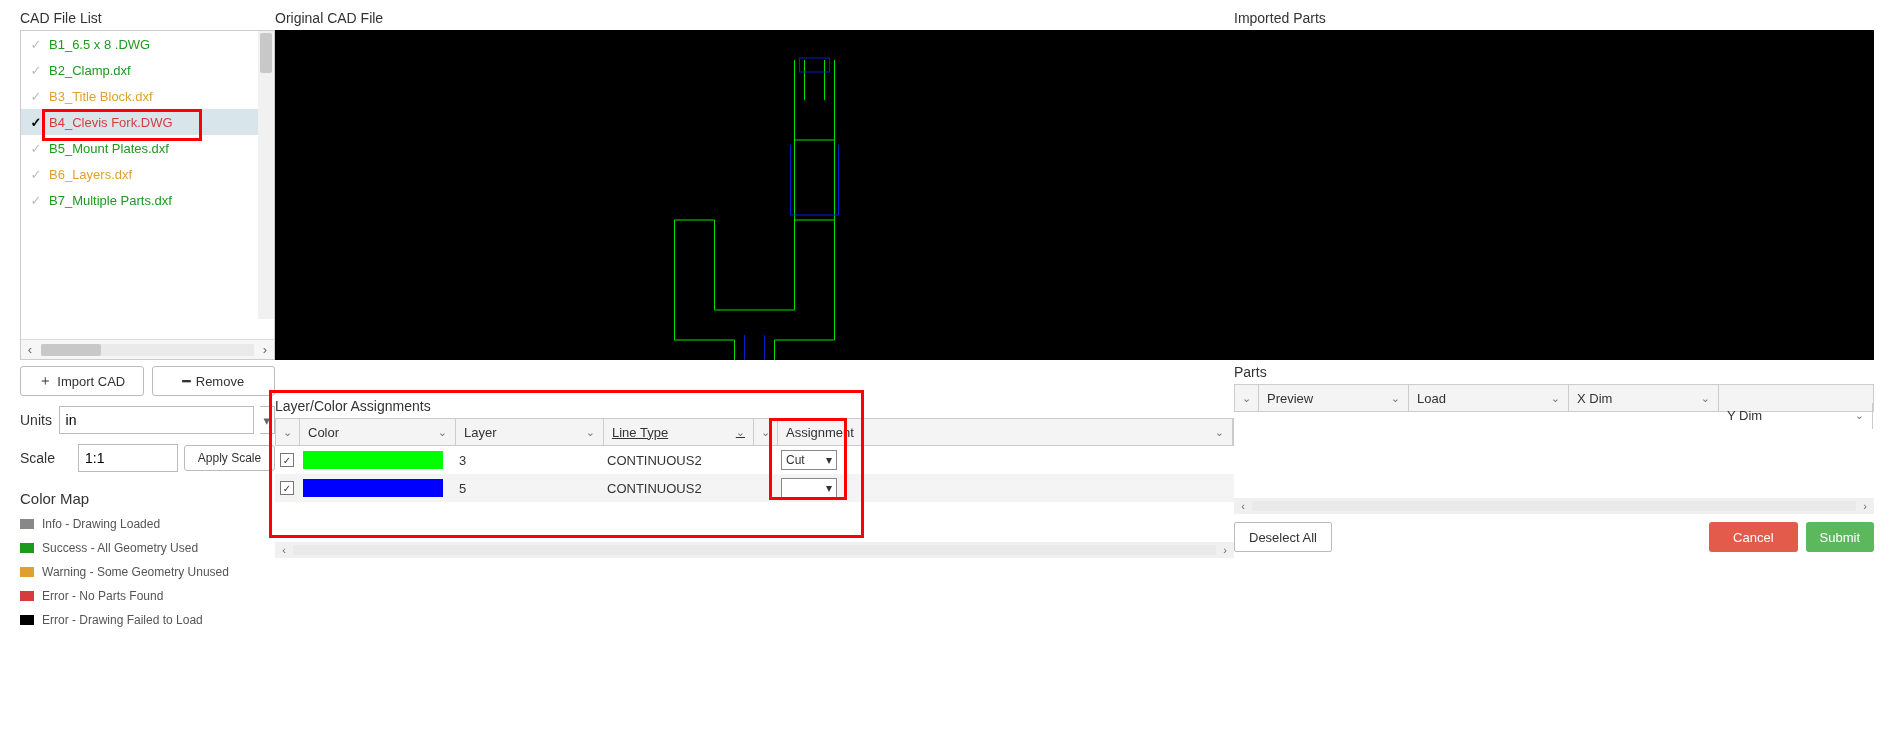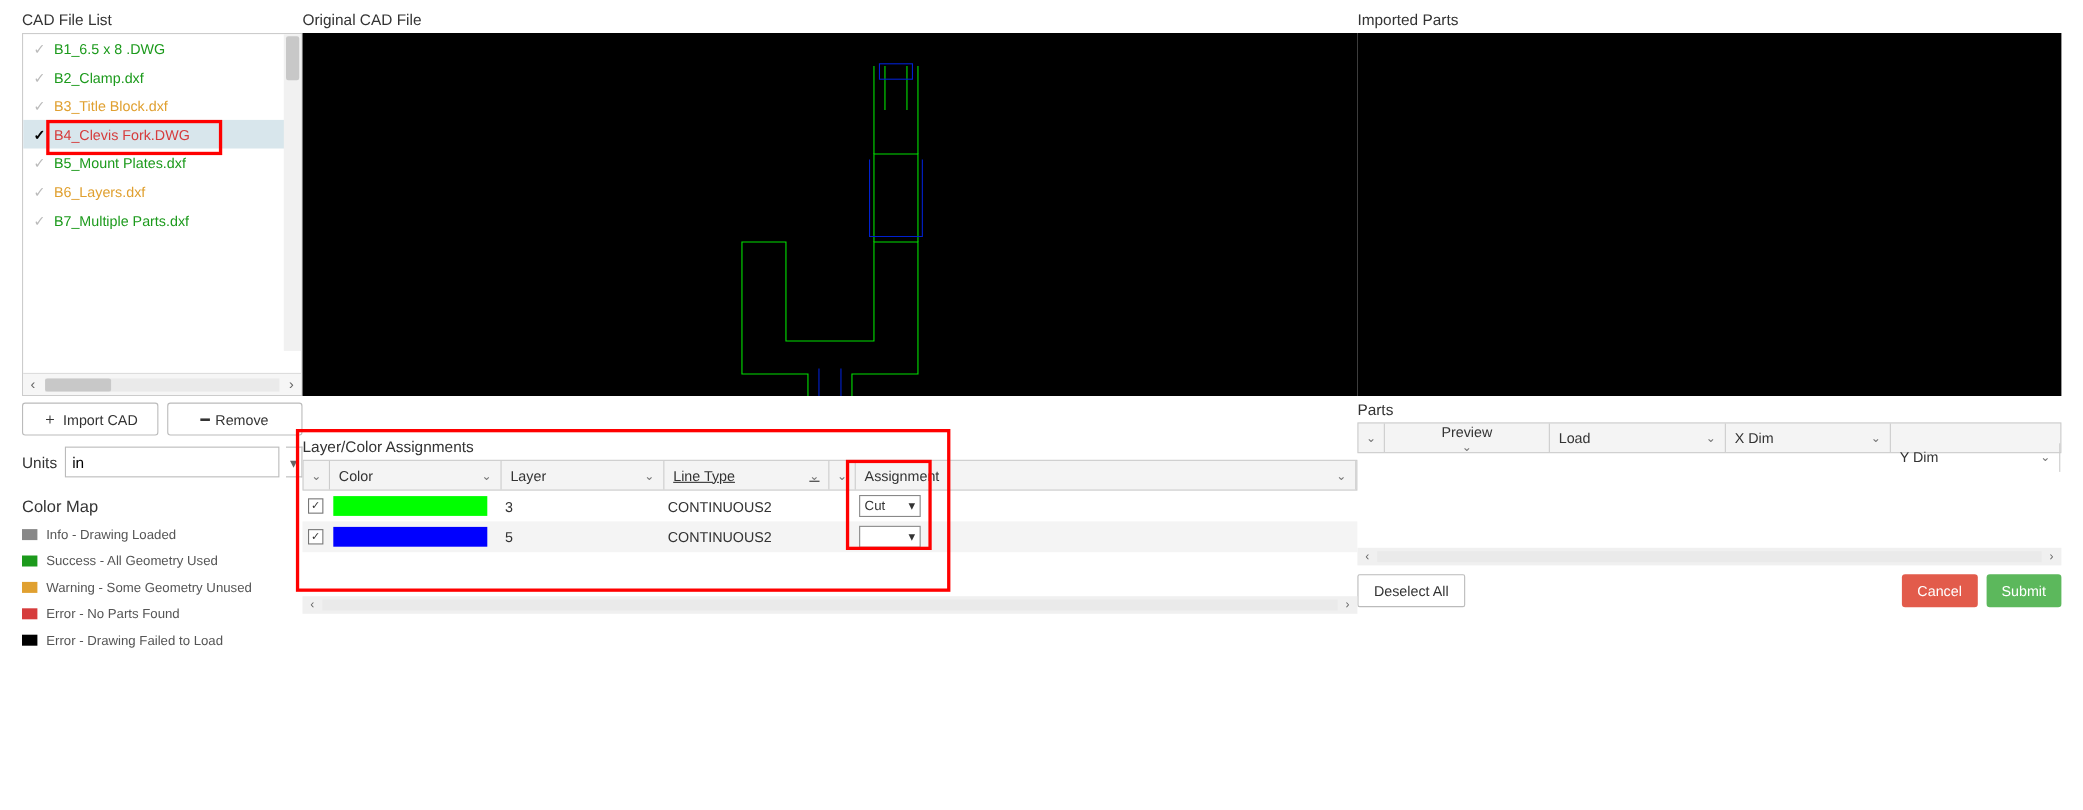--- a/index.html
+++ b/index.html
@@ -59,21 +59,21 @@
   .cb-blue { background:#0000ff; }
   .asg-select { border:1px solid #888; height: 20px; width: 56px; display:flex; align-items:center; justify-content:space-between; padding: 0 4px; font-size:12px; background:#fff; cursor:pointer; }
   .hsb-full { display:flex; align-items:center; height: 16px; background:#f0f0f0; margin-top: 40px; }
   .hsb-full .arrow { width: 18px; text-align:center; color:#666; font-size:11px; }
   .hsb-full .track { flex:1; height: 10px; background:#eaeaea; }
   .parts-thead { display:flex; border:1px solid #ccc; background:#f4f4f4; height: 28px; align-items:center; }
   .parts-area { height: 86px; }
   .hsb2 { display:flex; align-items:center; height: 16px; background:#f0f0f0; }
   .parts-actions { display:flex; justify-content:space-between; margin-top: 8px; }
   .btn-plain { border:1px solid #bbb; background:#fff; height: 30px; padding: 0 14px; display:flex; align-items:center; border-radius:2px; cursor:pointer; }
-  .btn-cancel { background:#e25b4b; color:#fff; border:none; height:30px; padding:0 14px; border-radius:3px; cursor:pointer; display:flex; align-items:center; }
+  .btn-cancel { background:#e25b4b; color:#fff; border:none; height:30px; padding:0 24px; border-radius:3px; cursor:pointer; display:flex; align-items:center; }
   .btn-submit { background:#5cb85c; color:#fff; border:none; height:30px; padding:0 14px; border-radius:3px; cursor:pointer; display:flex; align-items:center; }
   .imported-viewer { height: 330px; background:#000; }
   .right-actions { display:flex; gap:8px; }
   .red-overlay-assign { position:absolute; border:3px solid #ff0000; }
 </style>
 </head>
 <body>
 
 <div class="app">
 
@@ -132,20 +132,25 @@
       <div class="btn">
         <span class="ic">━</span>
         <span>Remove</span>
       </div>
     </div>
 
     <div class="form-row">
       <span class="form-lbl">Units</span>
       <input class="units-input" value="in" style="">
       <div class="units-dd">▾</div>
+    </div>
+    <div class="form-row">
+      <span class="form-lbl">Scale</span>
+      <input class="scale-input" value="1:1" style="">
+      <div class="apply-btn">Apply Scale</div>
     </div>
 
     <div class="cm-head">Color Map</div>
     <div class="cm-item">
         <span class="swatch sw-grey"></span>
         <span>Info - Drawing Loaded</span>
       </div>
     <div class="cm-item">
         <span class="swatch sw-green"></span>
         <span>Success - All Geometry Used</span>
@@ -267,21 +272,21 @@
 
   <div class="col col-right">
     <div class="section-label">Imported Parts</div>
     <div class="imported-viewer"></div>
 
     <div class="section-label" style="margin-top:4px;">Parts</div>
     <div class="parts-thead">
       <div class="th" style="width:24px; justify-content:center;">
           <span class="chev">⌄</span>
         </div>
-      <div class="th" style="width:150px;flex-direction:column;">
+      <div class="th" style="width:150px;">
           <span>Preview</span>
           <span class="chev">⌄</span>
         </div>
       <div class="th" style="width:160px;">
           <span>Load</span>
           <span class="chev">⌄</span>
         </div>
       <div class="th" style="width:150px;">
           <span>X Dim</span>
           <span class="chev">⌄</span>

